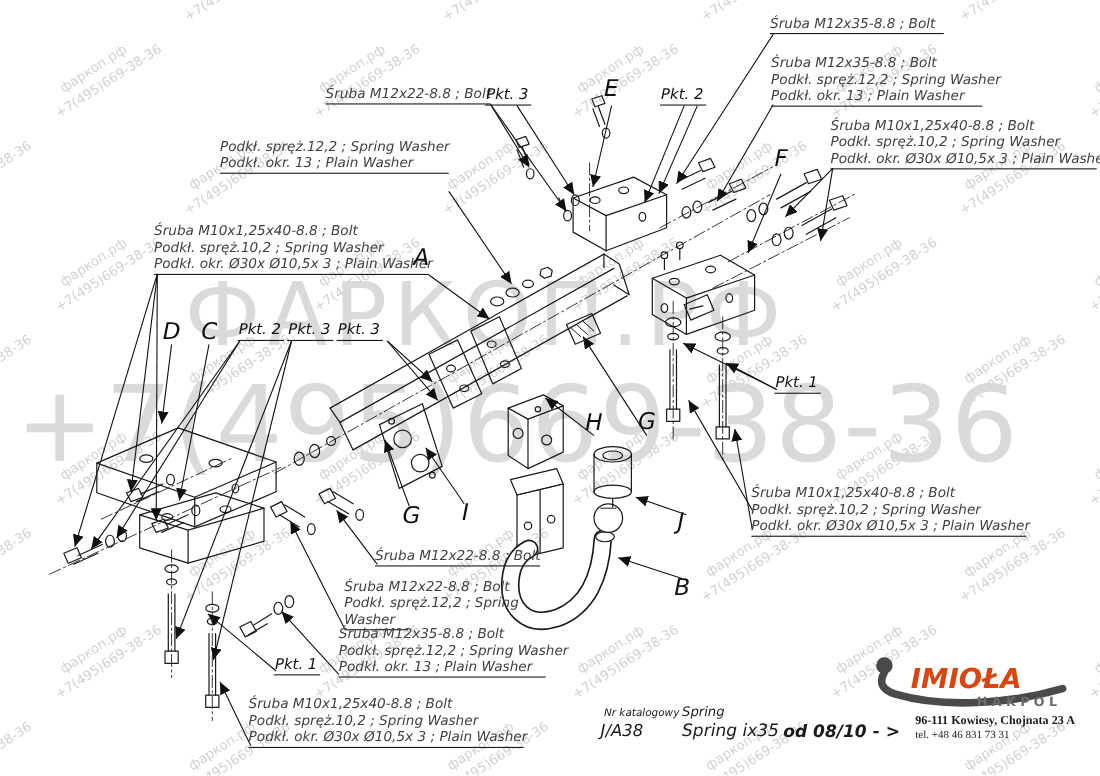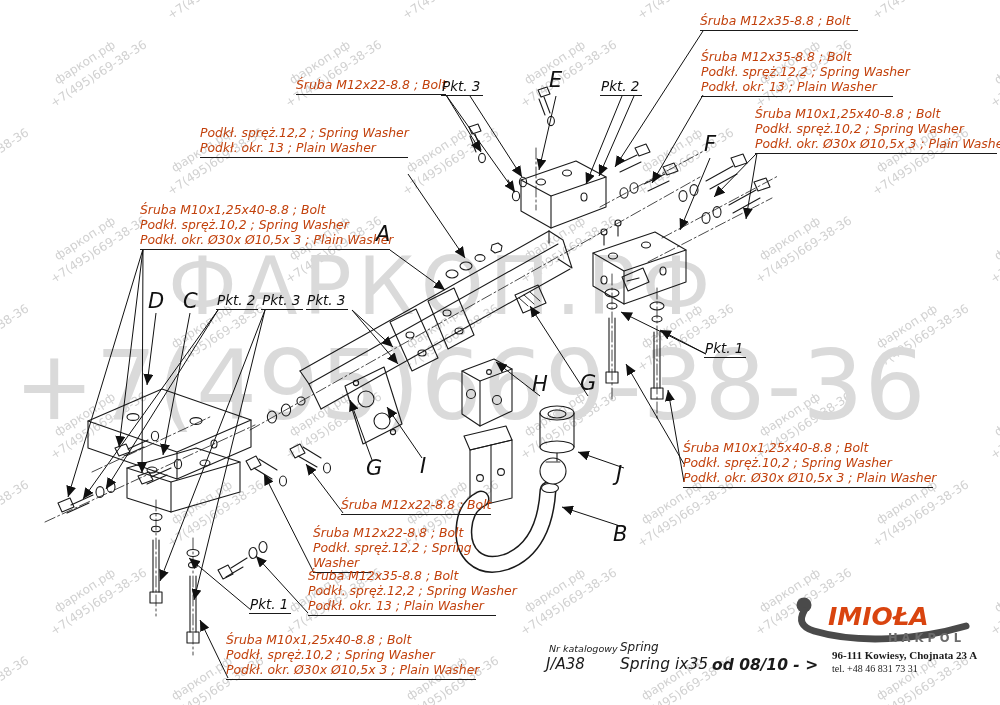--- a/index.html
+++ b/index.html
@@ -12,21 +12,21 @@
   .wm-tile .l1{display:block;margin-left:16px;}
   .wm-tile .l2{display:block;}
   .wm-big{position:absolute;color:#dadada;white-space:nowrap;z-index:2;
           font-family:"DejaVu Sans",sans-serif;}
   #wmb1{left:168px;top:240px;font-size:80px;letter-spacing:6px;}
   #wmb2{left:14px;top:330px;font-size:96px;letter-spacing:1px;}
   
   svg.draw{position:absolute;left:0;top:0;z-index:3;}
   
   .callout{position:absolute;z-index:4;font-style:italic;font-size:12.4px;line-height:1.2;
-           color:#c2410c;white-space:nowrap;}
+           color:#404040;white-space:nowrap;}
   .callout .ln{display:block;}
   .callout .u{border-bottom:1.4px solid #1a1a1a;padding-bottom:1px;}
   .uw{display:inline-block;}
   .letter{position:absolute;z-index:4;font-style:italic;font-size:21px;color:#101010;}
   .pt{position:absolute;z-index:4;font-style:italic;font-size:13.5px;color:#101010;
       border-bottom:1.4px solid #1a1a1a;padding:0 3px 1px 1px;}
   
   .tb{position:absolute;z-index:4;font-style:italic;color:#1a1a1a;}
   .addr{position:absolute;z-index:4;font-family:"Liberation Serif",serif;color:#1a1a1a;padding-left:32px;}
   #logo-box{position:absolute;left:788px;top:594px;z-index:4;}

